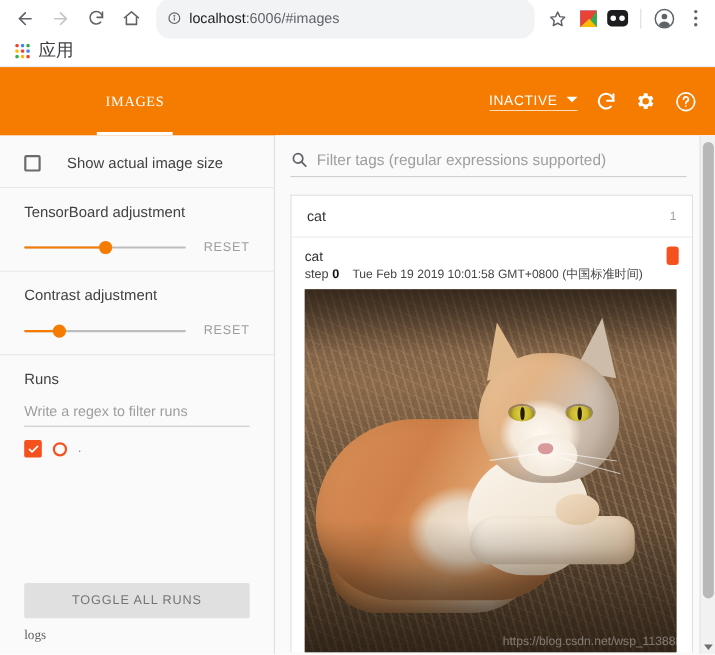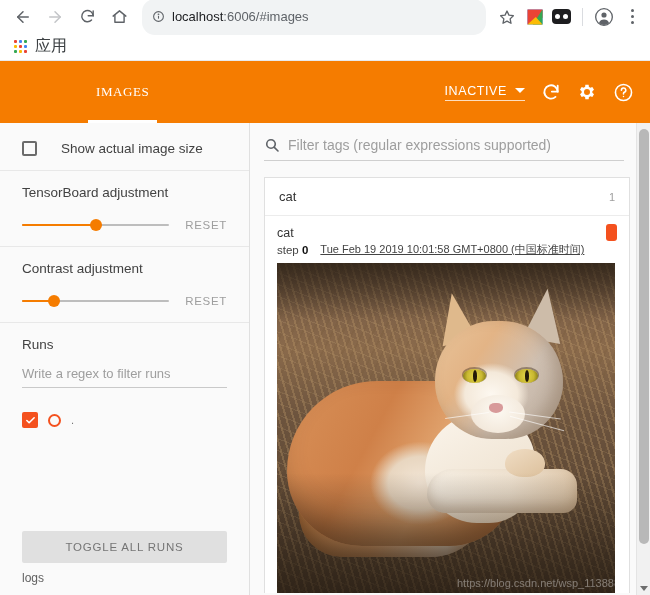--- a/index.html
+++ b/index.html
@@ -117,37 +117,37 @@
     position:absolute; top:6px; left:0; height:2px; background:#f57c00; border-radius:1px;
   }
   .slider .thumb {
     position:absolute; top:1px; width:12px;height:12px;border-radius:50%;
     background:#f57c00; transform:translateX(-6px);
   }
   .reset-btn { font-size:11.5px; color:#9e9e9e; letter-spacing:.7px; flex:0 0 auto; }
 
   .runs-input {
     font-size:13px; color:#9e9e9e; border-bottom:1px solid #c9c9c9;
-    padding-bottom:6px; margin-bottom:24px; width:100%;
+    padding-bottom:6px; margin-bottom:12px; width:100%;
   }
   .run-row { display:flex; align-items:center; gap:10px; }
   .run-chk {
     width:16px;height:16px;border-radius:2px;background:#f4511e;
     display:flex;align-items:center;justify-content:center;flex:0 0 auto;
   }
   .run-chk svg { display:block; }
   .run-circle { width:13px;height:13px;border:2px solid #f4511e;border-radius:50%; flex:0 0 auto;}
   .run-name { font-size:11px; color:#757575; }
 
   .side-bottom { margin-top:auto; padding: 0 22px 10px 22px; }
   .toggle-btn {
     width:100%; background:#e0e0e0; border-radius:2px; text-align:center;
     font-size:11.5px; letter-spacing:.8px; color:#757575; padding:10px 0;
   }
-  .logs-label { font-size:12px; color:#616161; margin-top:8px; }
+  .logs-label { font-size:12px; color:#616161; margin-top:8px;font-family:Liberation Serif, serif; }
 
   
   .main {
     flex:1 1 auto; position:relative; background:#fafafa;
     padding: 14px 0 0 14px; overflow:hidden;
   }
   .filter-bar {
     display:flex; align-items:center; gap:8px;
     border-bottom:1px solid #cfcfcf; padding-bottom:7px; margin-right:26px;
   }
@@ -164,21 +164,21 @@
   }
   .cat-name { font-size:13px; color:#333; }
   .cat-count { font-size:11px; color:#9e9e9e; }
 
   .img-card { padding: 10px 12px 0 12px; }
   .img-head { position:relative; }
   .img-tag { font-size:12.5px; color:#333; }
   .img-meta { display:flex; align-items:center; gap:12px; margin-top:2px; }
   .img-step { font-size:11.5px; color:#444; white-space:nowrap; }
   .img-step b { color:#111; }
-  .img-time { font-size:11px; color:#444; white-space:nowrap;text-decoration:underline; }
+  .img-time { font-size:11px; color:#444; white-space:nowrap; }
   .pin-badge {
     position:absolute; right:0; top:-2px; width:11px; height:17px;
     background:#f4511e; border-radius:3px;
   }
 
   
   .photo {
     margin-top:6px; width:338px; height:330px; position:relative; overflow:hidden;
     background:#6b5340;
   }

